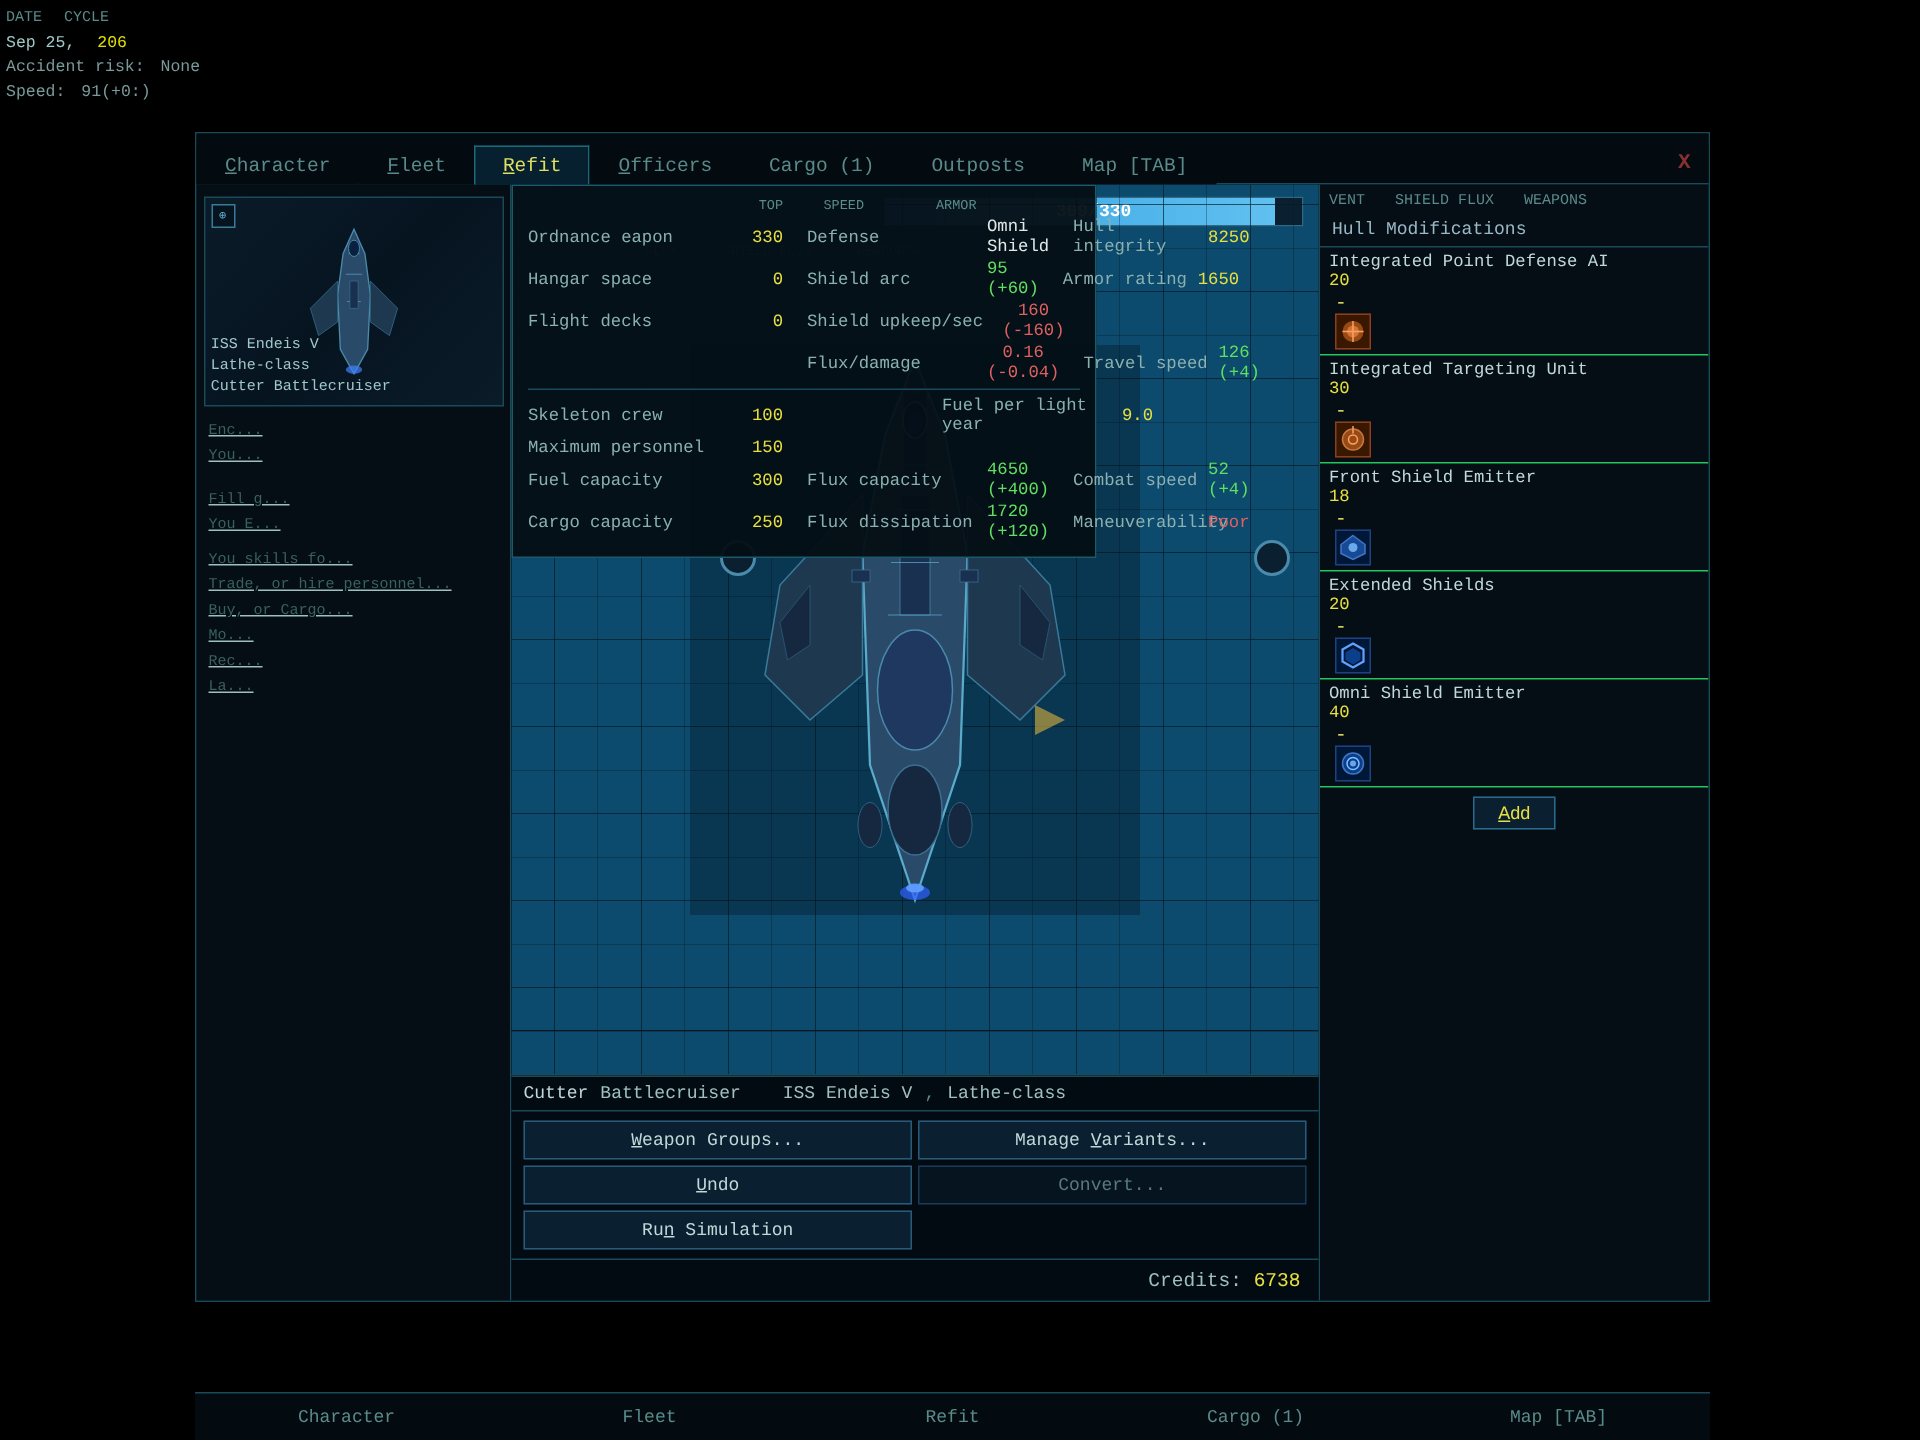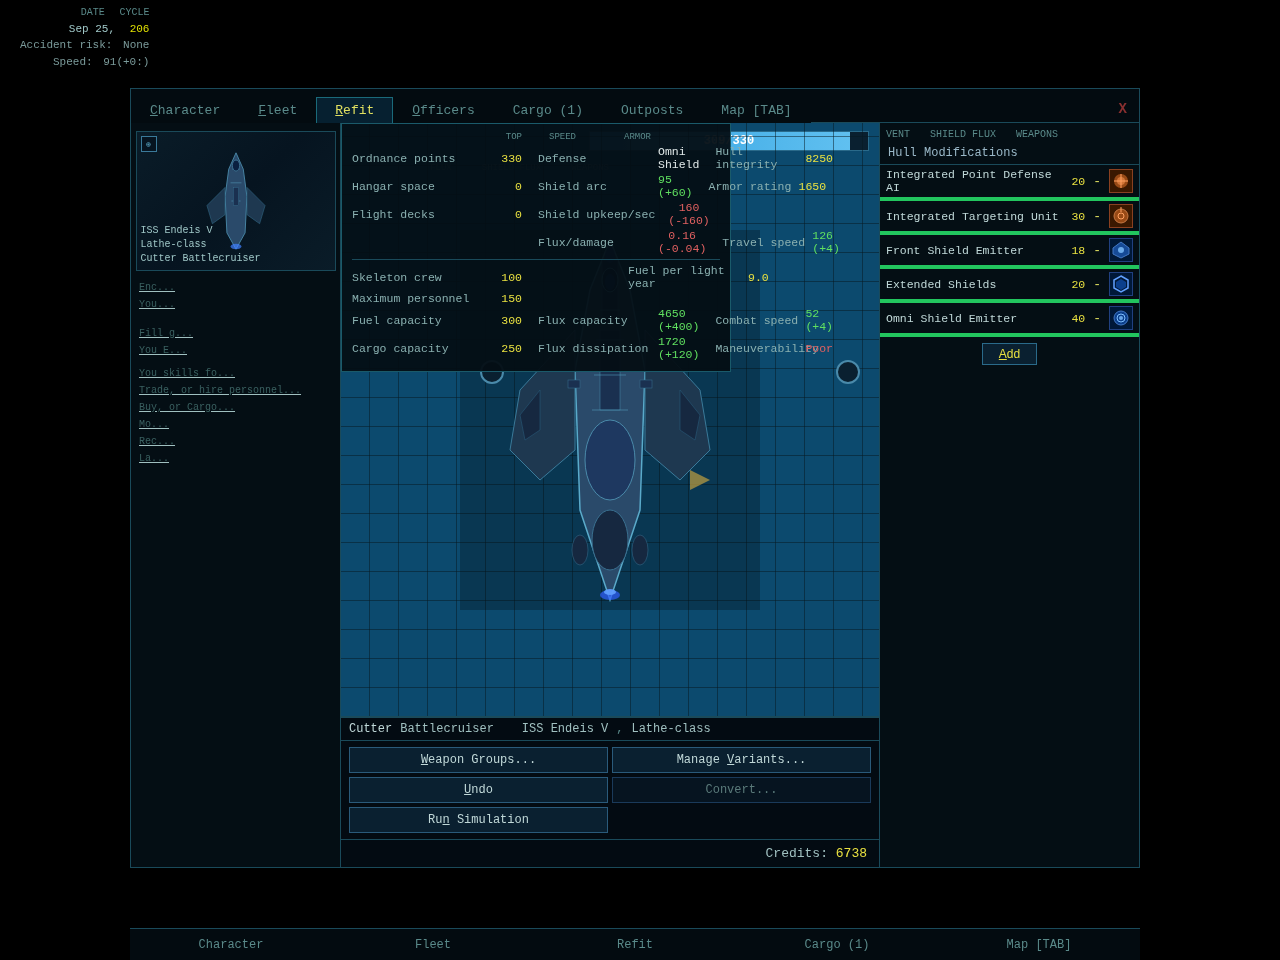--- a/index.html
+++ b/index.html
@@ -11,25 +11,24 @@
       width: 1280px;
       height: 960px;
       overflow: hidden;
       position: relative;
     }
 
     
     .top-hud {
       position: absolute;
       top: 4px;
-      left: 20px;
+      left: 4px;
       color: #7a9a9a;
       font-size: 11px;
       line-height: 1.5;
-      text-align: right;
     }
     .top-hud .date { color: #a0c8c8; }
     .top-hud .cycle { color: #e0e000; }
 
     
     .main-panel {
       position: absolute;
       top: 88px;
       left: 130px;
       width: 1010px;
@@ -256,24 +255,23 @@
       padding: 4px 0;
     }
     .mods-title {
       color: #9aaabb;
       font-size: 11px;
       padding: 4px 8px;
       border-bottom: 1px solid #1a4a5a;
     }
     .mod-item {
       display: flex;
-      flex-direction: row;
-      align-items: center;
+      flex-direction: column;
       padding: 3px 6px;
-      border-bottom: 4px solid #22c55e;
+      border-bottom: 1px solid #22c55e;
       cursor: pointer;
     }
     .mod-name {
       flex: 1;
       font-size: 11.5px;
       color: #c0d8d8;
     }
     .mod-cost {
       color: #e8e040;
       font-size: 11.5px;
@@ -494,21 +492,21 @@
 
       <div class="stats-panel">
 
         <div style="display:flex;flex-direction:row;font-size:9px;color:#5a8a8a;margin-bottom:3px;padding-left:130px;">
           <span style="width:40px;text-align:right;">TOP</span>
           <span style="width:50px;text-align:right;margin-left:4px;">SPEED</span>
           <span style="margin-left:48px;">ARMOR</span>
         </div>
 
         <div class="stats-row">
-          <span class="stats-label">Ordnance points</span>
+          <span class="stats-label">Ordnance eapon</span>
           <span class="stats-value">330</span>
           <span class="stats-col2-label">Defense</span>
           <span class="stats-col2-value text-white">Omni Shield</span>
           <span class="stats-col2-label" style="color:#8ab0b0;width:90px;">Hull integrity</span>
           <span class="stats-col2-value">8250</span>
         </div>
 
         <div class="stats-row">
           <span class="stats-label">Hangar space</span>
           <span class="stats-value">0</span>

